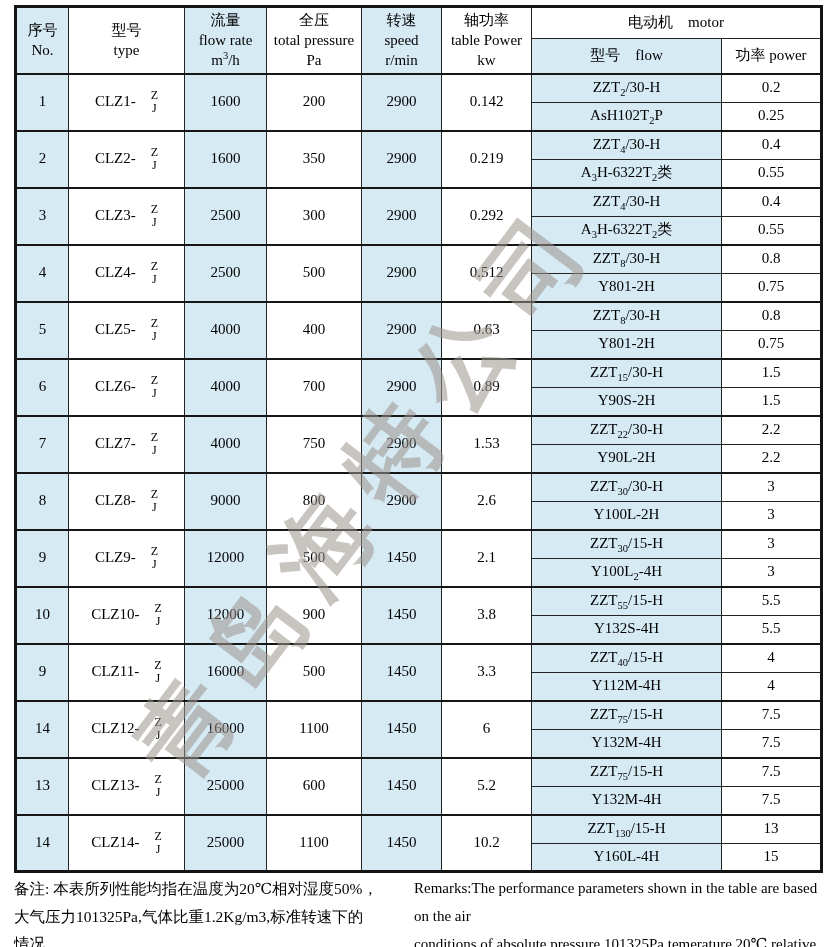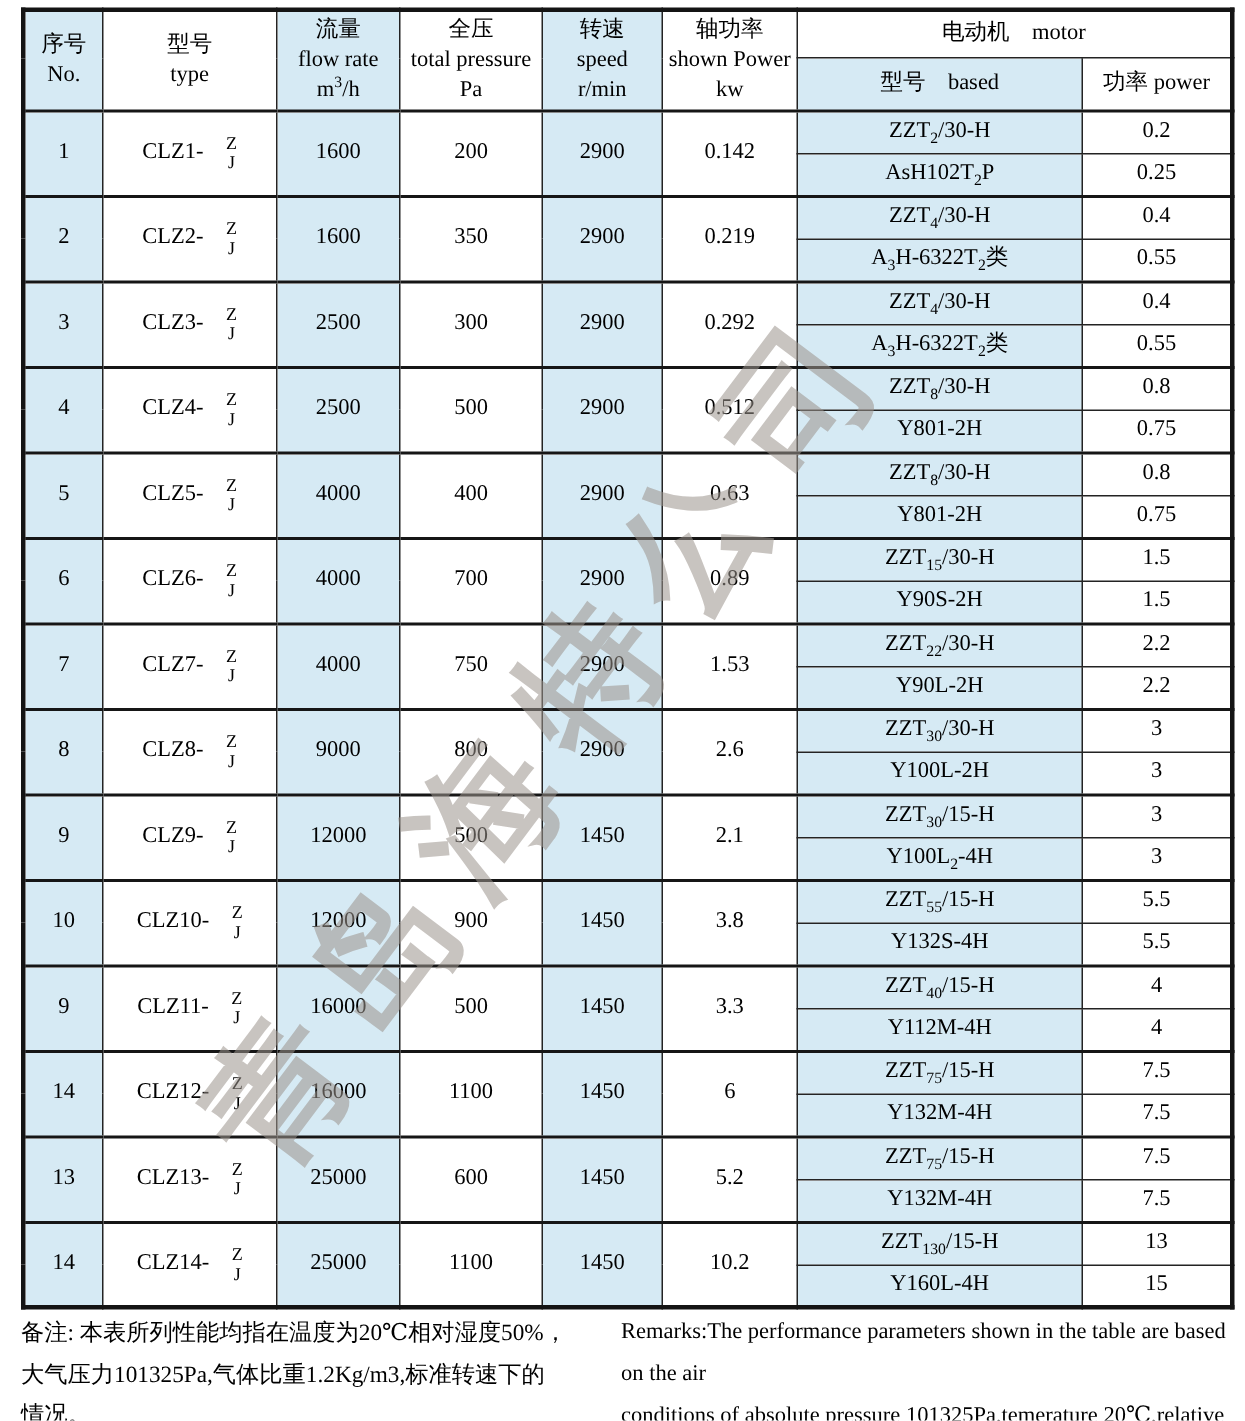--- a/index.html
+++ b/index.html
@@ -83,27 +83,27 @@
             <span class="hline">total pressure</span>
             <span class="hline">Pa</span>
           </th>
           <th class="blue" rowspan="2">
             <span class="hline">转速</span>
             <span class="hline">speed</span>
             <span class="hline">r/min</span>
           </th>
           <th rowspan="2">
             <span class="hline">轴功率</span>
-            <span class="hline">shown Power</span>
+            <span class="hline">table Power</span>
             <span class="hline">kw</span>
           </th>
           <th colspan="2">电动机　motor</th>
         </tr>
         <tr class="h-sub">
-          <th class="blue">型号　based</th>
+          <th class="blue">型号　flow</th>
           <th>功率 power</th>
         </tr>
       </thead>
     <tbody>
         <tr class="rstart">
           <td class="blue" rowspan="2">1</td>
           <td rowspan="2">
             <span class="model-wrap">
               <span>CLZ1-</span>
               <span class="zj">

